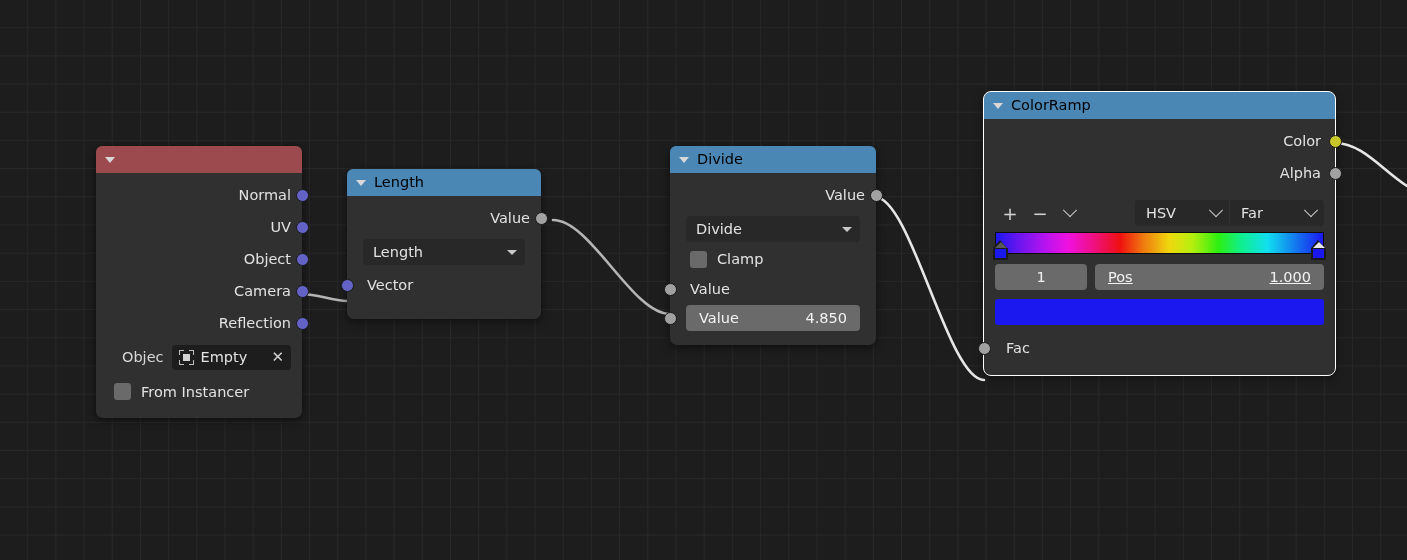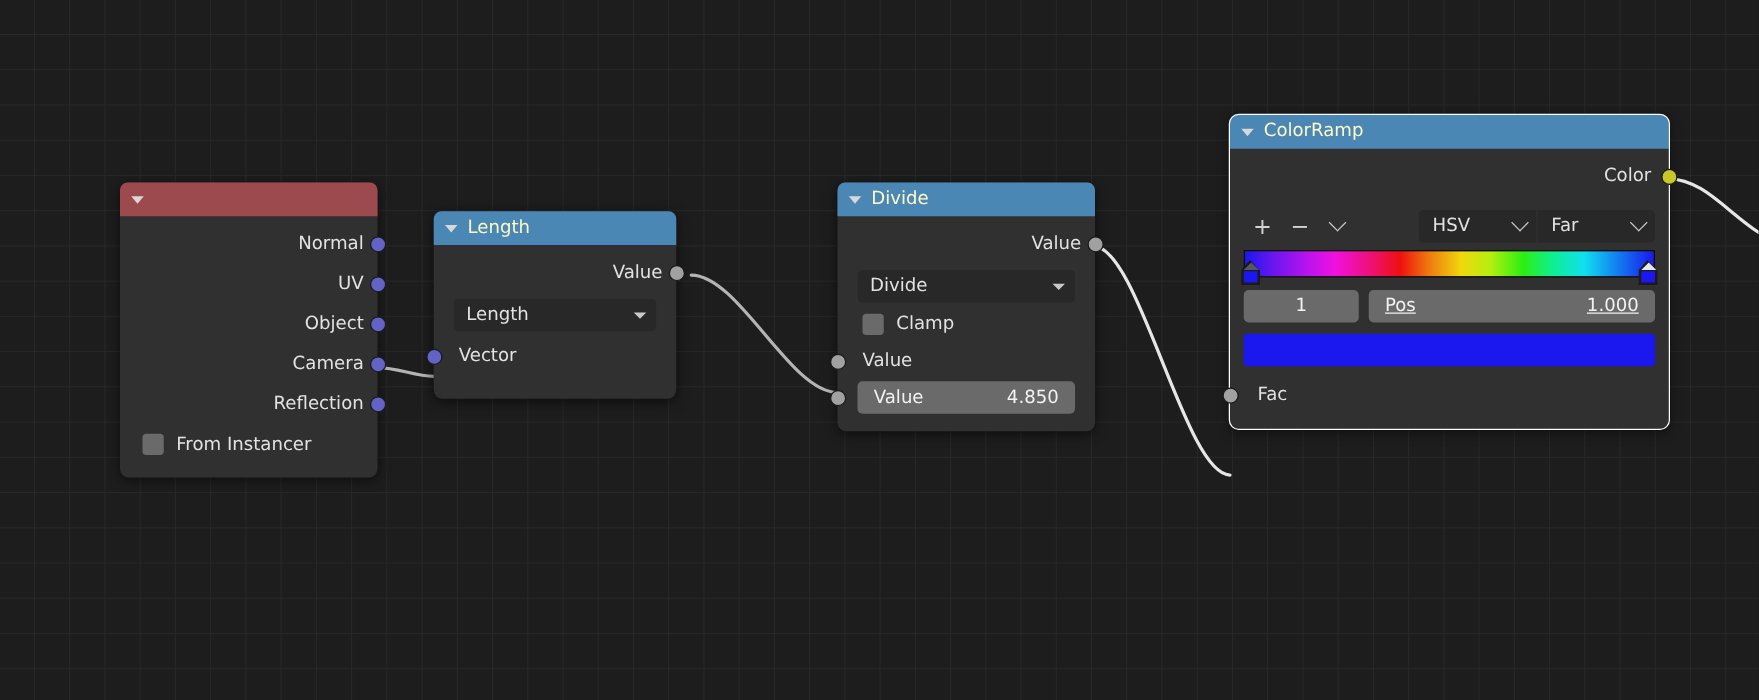--- a/index.html
+++ b/index.html
@@ -52,21 +52,21 @@
   .node.selected {
     outline: 1px solid #ffffff;
     outline-offset: 0px;
     border-radius: 7px;
     z-index: 20;
   }
   .node-header {
     height: 27px;
     line-height: 27px;
     border-radius: 6px 6px 0 0;
-    color: #fef9c3;
+    color: #000000;
     font-size: 14.5px;
     padding-left: 9px;
     display: flex;
     align-items: center;
     gap: 8px;
     box-sizing: border-box;
     overflow: hidden;
   }
   .node-header .collapse-tri {
     width: 0; height: 0;
@@ -357,20 +357,34 @@
         <span>Camera</span>
         <span class="socket sock-vector" style="right:-6.5px; top:9.5px;"></span>
       </div>
 
 
       <div class="row out">
         <span>Reflection</span>
         <span class="socket sock-vector" style="right:-6.5px; top:9.5px;"></span>
       </div>
 
+      <div class="row" style="padding:0 11px 0 26px; gap:8px; height:36px;">
+        <span class="label-dim">Objec</span>
+        <div class="obj-field" style="flex:1;">
+          <span class="empty-icon">
+            <i></i>
+              <i></i>
+              <i></i>
+              <i></i>
+              <b></b>
+          </span>
+          <span style="flex:1;">Empty</span>
+          <span class="x-btn">✕</span>
+        </div>
+      </div>
 
       <div class="row in" style="padding-left:18px; height:33px;">
         <span class="checkbox"></span>
         <span>From Instancer</span>
       </div>
 
     </div>
   </div>
 
   <div class="node" id="node-length" style="left:347px; top:169px; width:194px;">
@@ -445,20 +459,24 @@
       <span class="collapse-tri"></span>
       <span>ColorRamp</span>
     </div>
     <div class="node-body" style="padding-bottom:12px;">
 
       <div class="row out" style="padding-right:14px;">
         <span>Color</span>
         <span class="socket sock-color" style="right:-6.5px; top:9.5px;"></span>
       </div>
 
+      <div class="row out" style="padding-right:14px;">
+        <span>Alpha</span>
+        <span class="socket sock-value" style="right:-6.5px; top:9.5px;"></span>
+      </div>
 
       <div class="cr-toolrow" style="margin-top:10px;">
         <span class="cr-iconbtn">+</span>
         <span class="cr-iconbtn">−</span>
         <span class="cr-iconbtn">
           <span class="chev-thin"></span>
         </span>
         <span style="flex:1;"></span>
         <span class="cr-select" style="width:94px;">
           <span>HSV</span>

